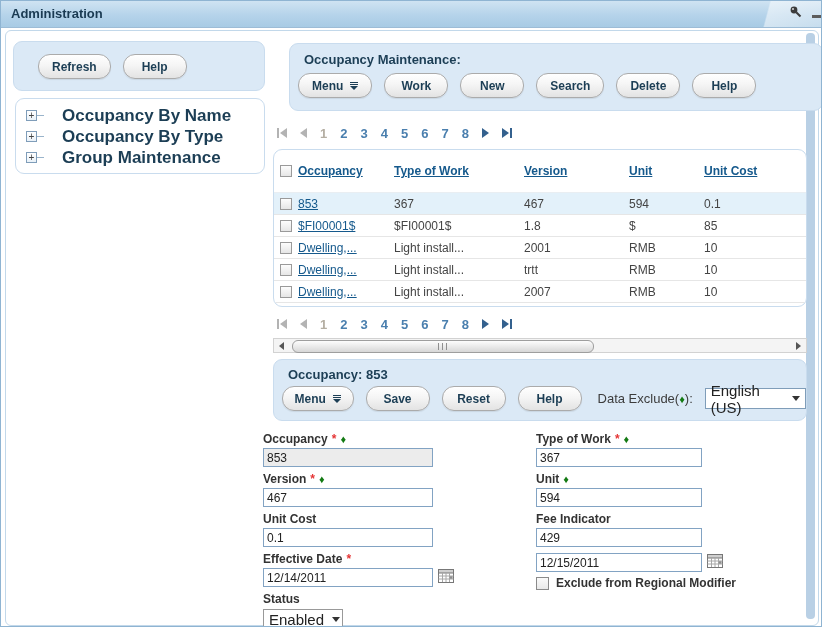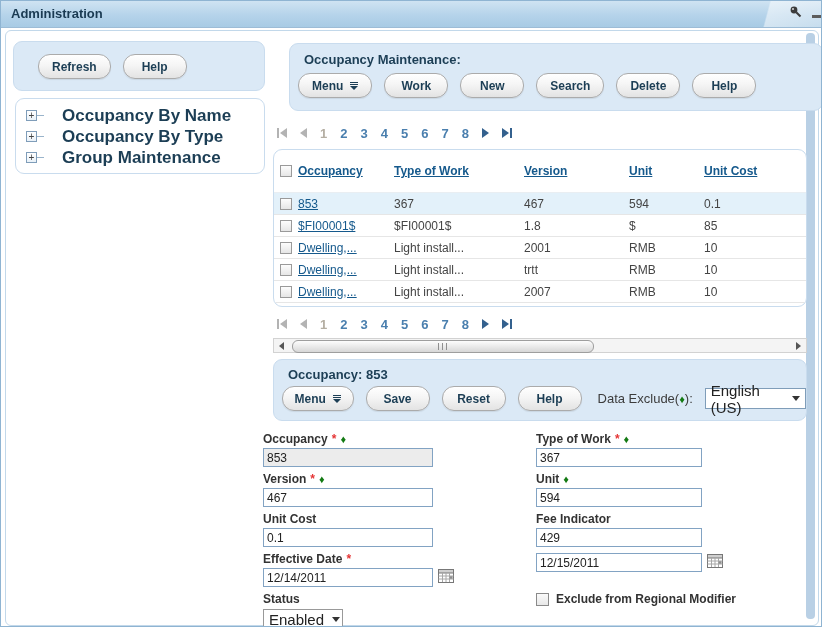--- a/index.html
+++ b/index.html
@@ -57,21 +57,21 @@
   .dia{color:#137a13;font-size:11px;}
   .fld-input{width:170px;height:19px;border:1px solid #82a3c3;font-size:12px;color:#222;padding:0 3px;box-sizing:border-box;font-family:"Liberation Sans",sans-serif;background:#fff;margin-top:2px;}
   .fld-input.ro{background:#ececec;}
   .col2 .fld-input{width:166px;}
   .date-wrap{display:flex;gap:5px;}
   .cal{display:inline-flex;margin-top:2px;cursor:pointer;}
   
   .mini-select{display:inline-flex;align-items:center;justify-content:space-between;background:#fff;border:1px solid #999;height:21px;padding:0 5px;box-sizing:border-box;font-size:15px;color:#222;cursor:pointer;}
   .ms-arrow{width:0;height:0;border-left:4px solid transparent;border-right:4px solid transparent;border-top:5px solid #333;margin-left:8px;}
   .lang-select{border:1px solid #7f9db9;width:107px;}
-  .checkbox-row{display:flex;align-items:center;gap:7px;margin-top:16px;}
+  .checkbox-row{display:flex;align-items:center;gap:7px;}
   .cb2{width:13px;height:13px;border:1px solid #8a8a8a;background:linear-gradient(#fafafa,#e8e8e8);box-sizing:border-box;}
   .cb-label{font-size:12px;font-weight:bold;color:#333;}
   
   .tree-item{display:flex;align-items:center;height:21px;padding-left:10px;cursor:pointer;}
   .expander{width:11px;height:11px;border:1px solid #7f9db9;background:linear-gradient(#fff,#e9f1f8);display:inline-flex;align-items:center;justify-content:center;font-size:10px;line-height:9px;color:#444;box-sizing:border-box;}
   .tree-dash{width:7px;height:1px;background:#9ab4cb;margin:0 5px 0 0;}
   .tree-label{font-size:17px;font-weight:bold;color:#1c3e55;margin-left:13px;}
   .toolbar-row{display:flex;align-items:center;gap:12px;}
 </style>
 </head>

